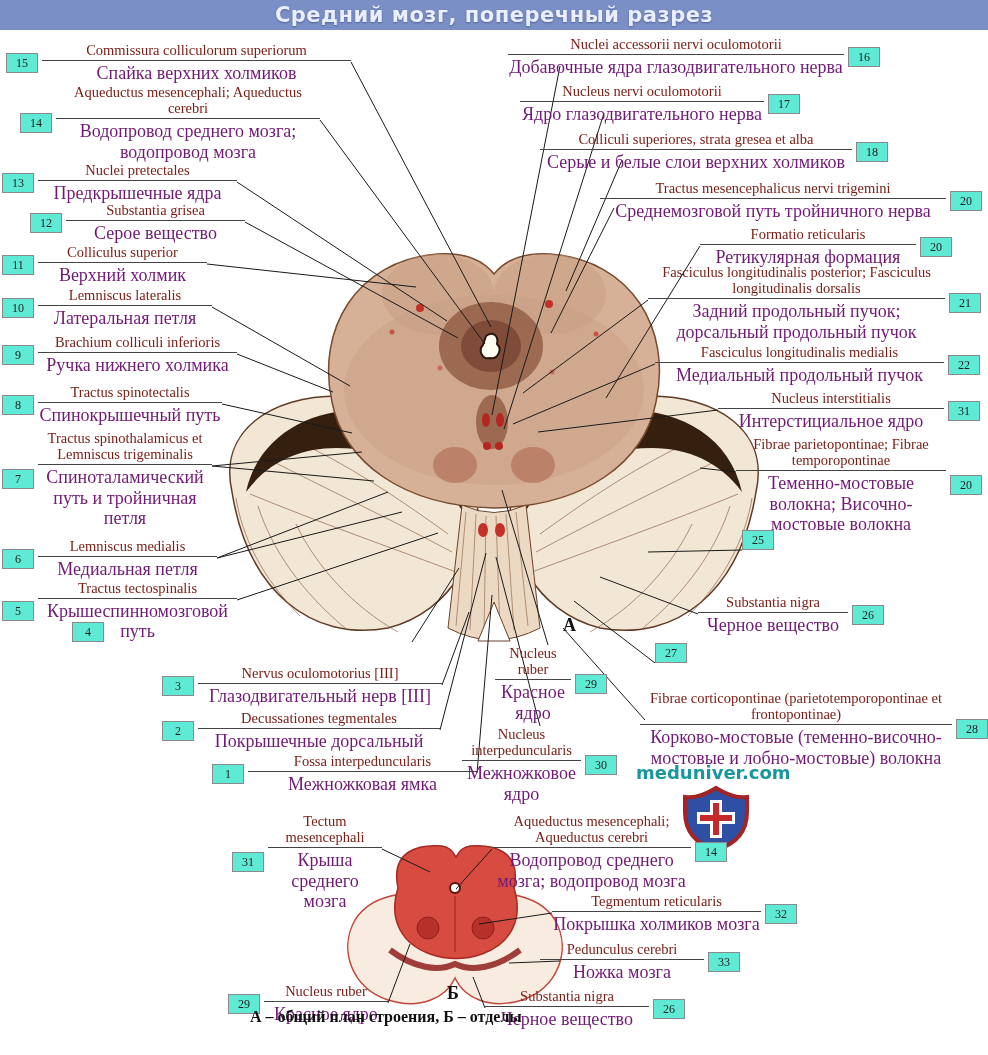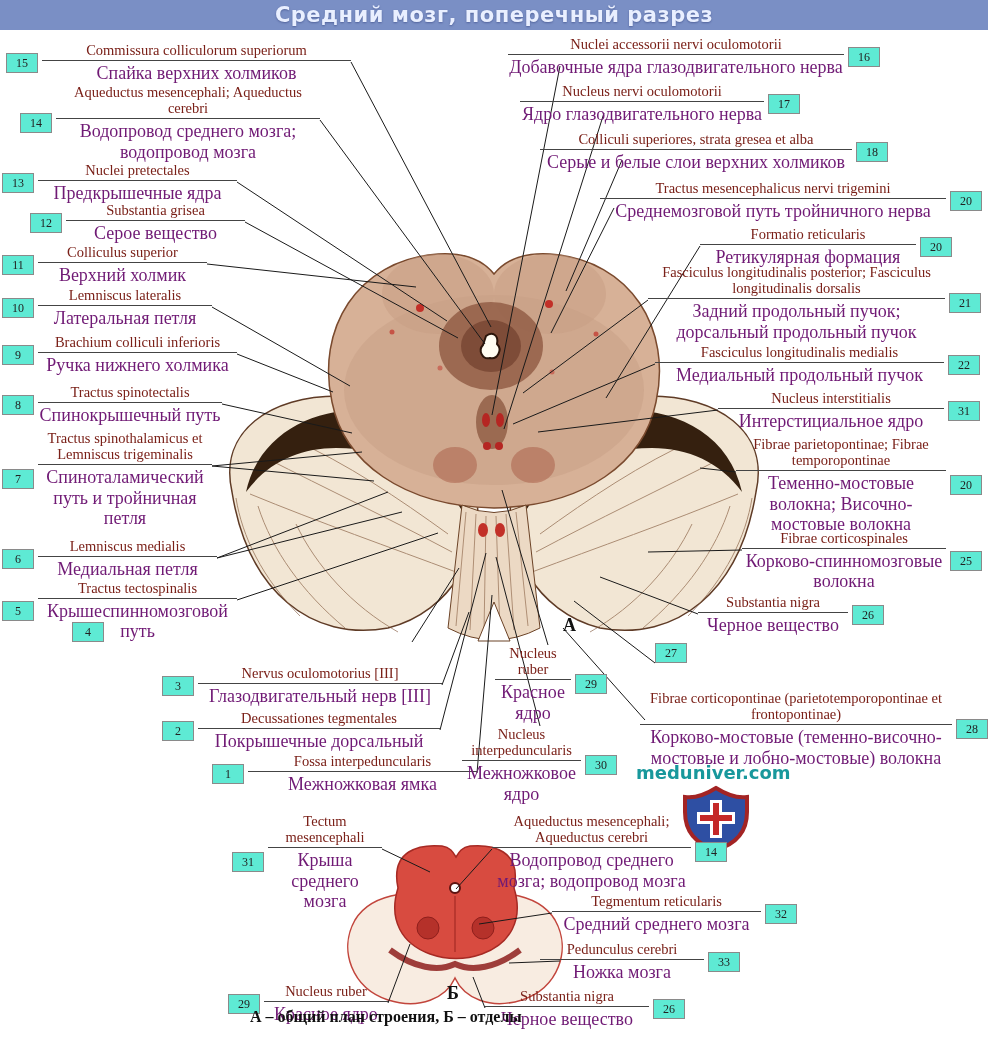--- a/index.html
+++ b/index.html
@@ -317,24 +317,20 @@
 </div>
 <div class="lbl nr" style="left:736px;top:436px;width:246px">
   <span class="numbox">20</span>
   <span class="txt">
       <span class="latin">Fibrae parietopontinae; Fibrae temporopontinae</span>
       <span class="rus">Теменно-мостовые волокна; Височно-мостовые волокна</span>
     </span>
 </div>
 <div class="lbl nr" style="left:742px;top:530px;width:240px">
   <span class="numbox">25</span>
-  <span class="txt">
-      <span class="latin">Fibrae corticospinales</span>
-      <span class="rus">Корково-спинномозговые волокна</span>
-    </span>
 </div>
 <div class="lbl nr" style="left:698px;top:594px;width:186px">
   <span class="numbox">26</span>
   <span class="txt">
       <span class="latin">Substantia nigra</span>
       <span class="rus">Черное вещество</span>
     </span>
 </div>
 <div class="lbl nr" style="left:655px;top:643px;width:276px">
   <span class="numbox">27</span>
@@ -373,21 +369,21 @@
   <span class="numbox">14</span>
   <span class="txt">
       <span class="latin">Aqueductus mesencephali; Aqueductus cerebri</span>
       <span class="rus">Водопровод среднего мозга; водопровод мозга</span>
     </span>
 </div>
 <div class="lbl nr" style="left:552px;top:893px;width:245px">
   <span class="numbox">32</span>
   <span class="txt">
       <span class="latin">Tegmentum reticularis</span>
-      <span class="rus">Средний среднего мозга</span>
+      <span class="rus">Покрышка холмиков мозга</span>
     </span>
 </div>
 <div class="lbl nr" style="left:540px;top:941px;width:200px">
   <span class="numbox">33</span>
   <span class="txt">
       <span class="latin">Pedunculus cerebri</span>
       <span class="rus">Ножка мозга</span>
     </span>
 </div>
 <div class="lbl" style="left:228px;top:983px;width:160px">

